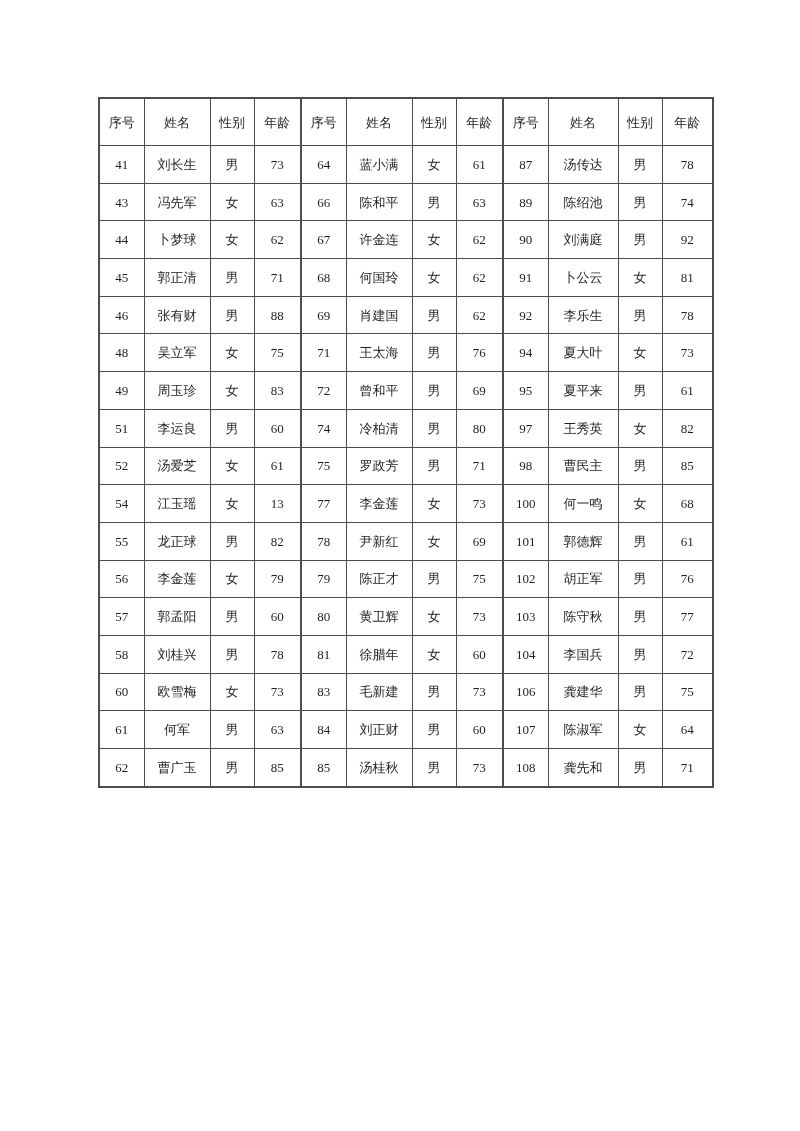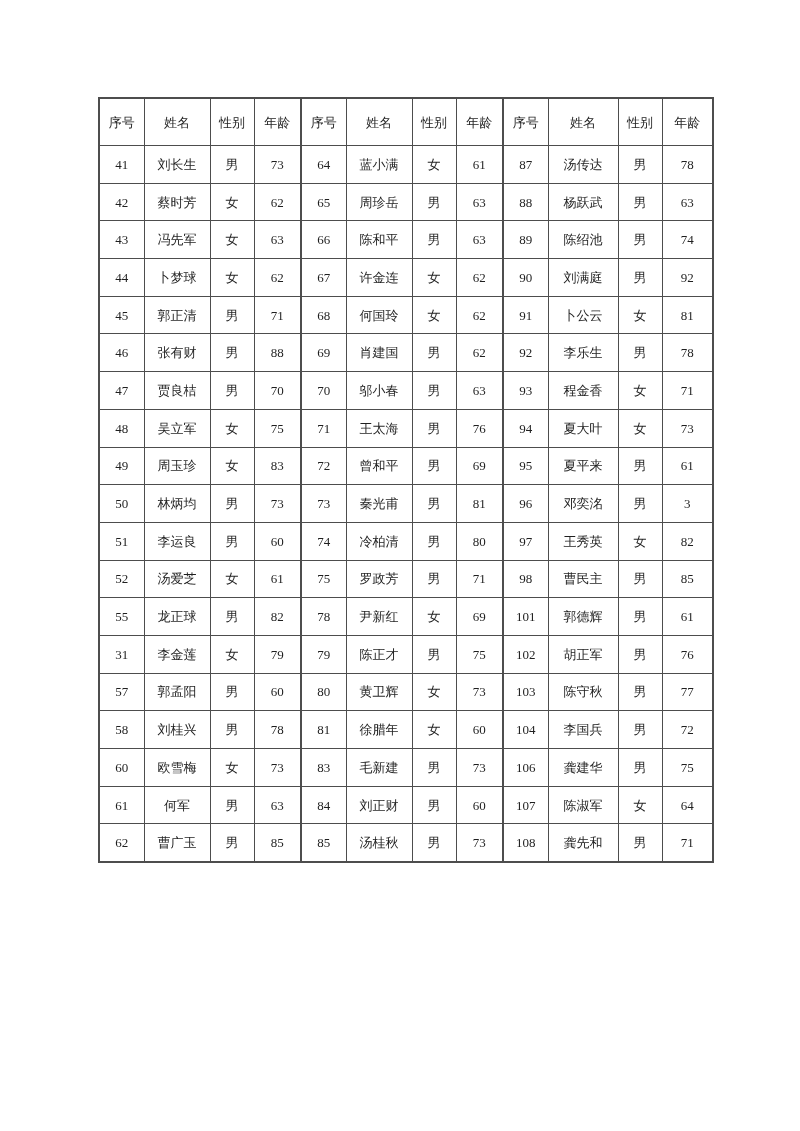--- a/index.html
+++ b/index.html
@@ -103,34 +103,20 @@
           <td class="gsep">64</td>
           <td>蓝小满</td>
           <td>女</td>
           <td>61</td>
           <td class="gsep">87</td>
           <td>汤传达</td>
           <td>男</td>
           <td>78</td>
         </tr>
         <tr>
-          <td>42</td>
-          <td>蔡时芳</td>
-          <td>女</td>
-          <td>62</td>
-          <td class="gsep">65</td>
-          <td>周珍岳</td>
-          <td>男</td>
-          <td>63</td>
-          <td class="gsep">88</td>
-          <td>杨跃武</td>
-          <td>男</td>
-          <td>63</td>
-        </tr>
-        <tr>
           <td>43</td>
           <td>冯先军</td>
           <td>女</td>
           <td>63</td>
           <td class="gsep">66</td>
           <td>陈和平</td>
           <td>男</td>
           <td>63</td>
           <td class="gsep">89</td>
           <td>陈绍池</td>
@@ -173,34 +159,20 @@
           <td class="gsep">69</td>
           <td>肖建国</td>
           <td>男</td>
           <td>62</td>
           <td class="gsep">92</td>
           <td>李乐生</td>
           <td>男</td>
           <td>78</td>
         </tr>
         <tr>
-          <td>47</td>
-          <td>贾良桔</td>
-          <td>男</td>
-          <td>70</td>
-          <td class="gsep">70</td>
-          <td>邬小春</td>
-          <td>男</td>
-          <td>63</td>
-          <td class="gsep">93</td>
-          <td>程金香</td>
-          <td>女</td>
-          <td>71</td>
-        </tr>
-        <tr>
           <td>48</td>
           <td>吴立军</td>
           <td>女</td>
           <td>75</td>
           <td class="gsep">71</td>
           <td>王太海</td>
           <td>男</td>
           <td>76</td>
           <td class="gsep">94</td>
           <td>夏大叶</td>
@@ -215,34 +187,20 @@
           <td class="gsep">72</td>
           <td>曾和平</td>
           <td>男</td>
           <td>69</td>
           <td class="gsep">95</td>
           <td>夏平来</td>
           <td>男</td>
           <td>61</td>
         </tr>
         <tr>
-          <td>50</td>
-          <td>林炳均</td>
-          <td>男</td>
-          <td>73</td>
-          <td class="gsep">73</td>
-          <td>秦光甫</td>
-          <td>男</td>
-          <td>81</td>
-          <td class="gsep">96</td>
-          <td>邓奕洺</td>
-          <td>男</td>
-          <td>3</td>
-        </tr>
-        <tr>
           <td>51</td>
           <td>李运良</td>
           <td>男</td>
           <td>60</td>
           <td class="gsep">74</td>
           <td>冷柏清</td>
           <td>男</td>
           <td>80</td>
           <td class="gsep">97</td>
           <td>王秀英</td>
@@ -257,35 +215,49 @@
           <td class="gsep">75</td>
           <td>罗政芳</td>
           <td>男</td>
           <td>71</td>
           <td class="gsep">98</td>
           <td>曹民主</td>
           <td>男</td>
           <td>85</td>
         </tr>
         <tr>
+          <td>54</td>
+          <td>江玉瑶</td>
+          <td>女</td>
+          <td>13</td>
+          <td class="gsep">77</td>
+          <td>李金莲</td>
+          <td>女</td>
+          <td>73</td>
+          <td class="gsep">100</td>
+          <td>何一鸣</td>
+          <td>女</td>
+          <td>68</td>
+        </tr>
+        <tr>
           <td>55</td>
           <td>龙正球</td>
           <td>男</td>
           <td>82</td>
           <td class="gsep">78</td>
           <td>尹新红</td>
           <td>女</td>
           <td>69</td>
           <td class="gsep">101</td>
           <td>郭德辉</td>
           <td>男</td>
           <td>61</td>
         </tr>
         <tr>
-          <td>31</td>
+          <td>56</td>
           <td>李金莲</td>
           <td>女</td>
           <td>79</td>
           <td class="gsep">79</td>
           <td>陈正才</td>
           <td>男</td>
           <td>75</td>
           <td class="gsep">102</td>
           <td>胡正军</td>
           <td>男</td>

